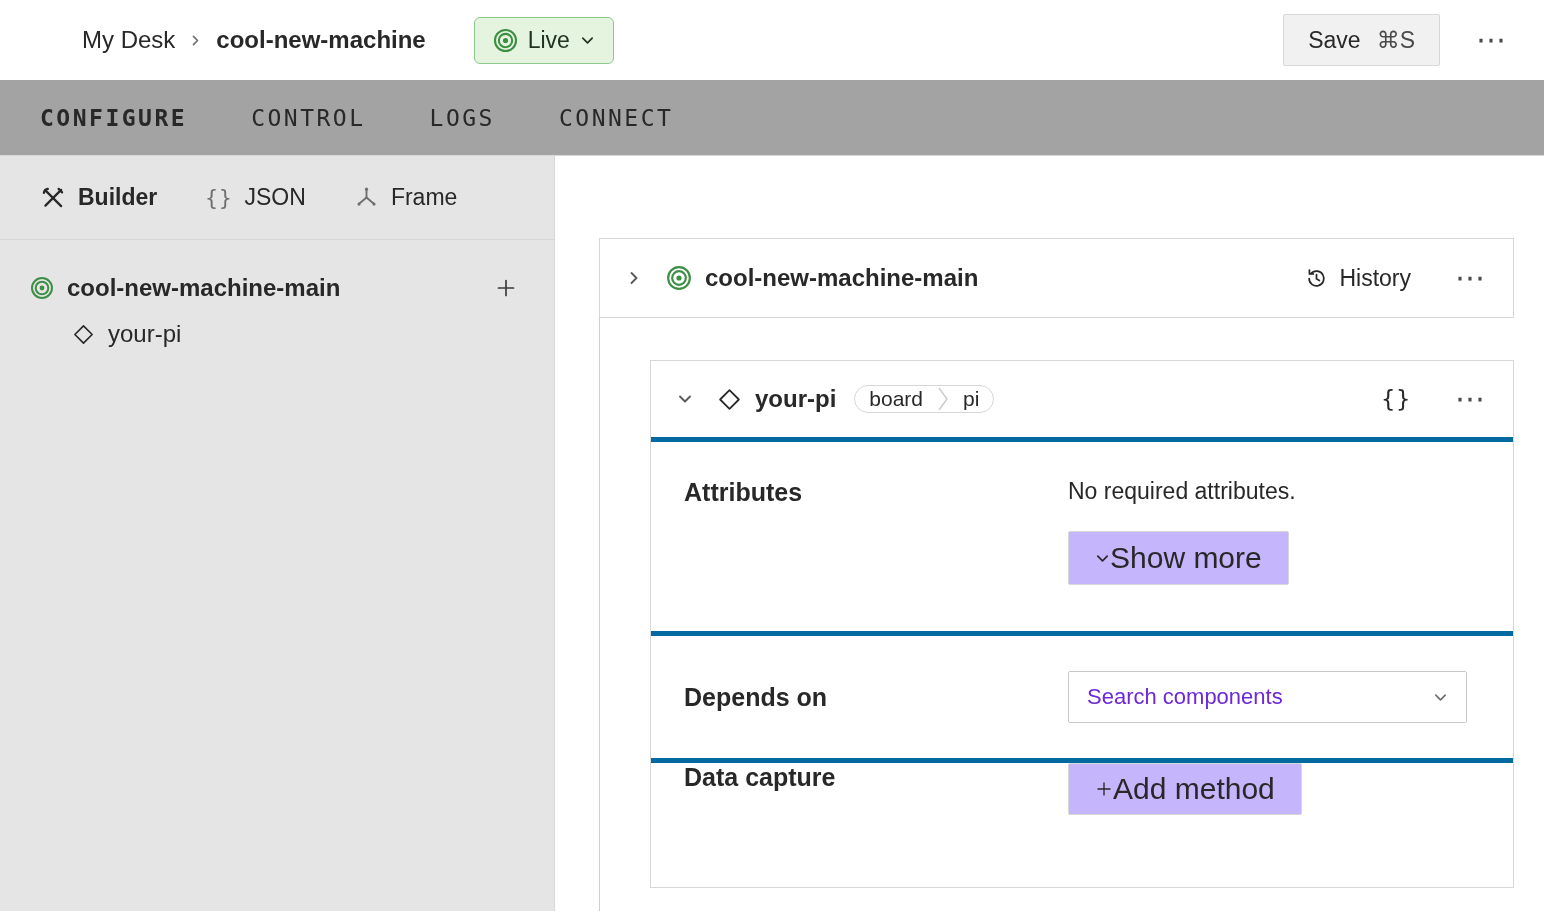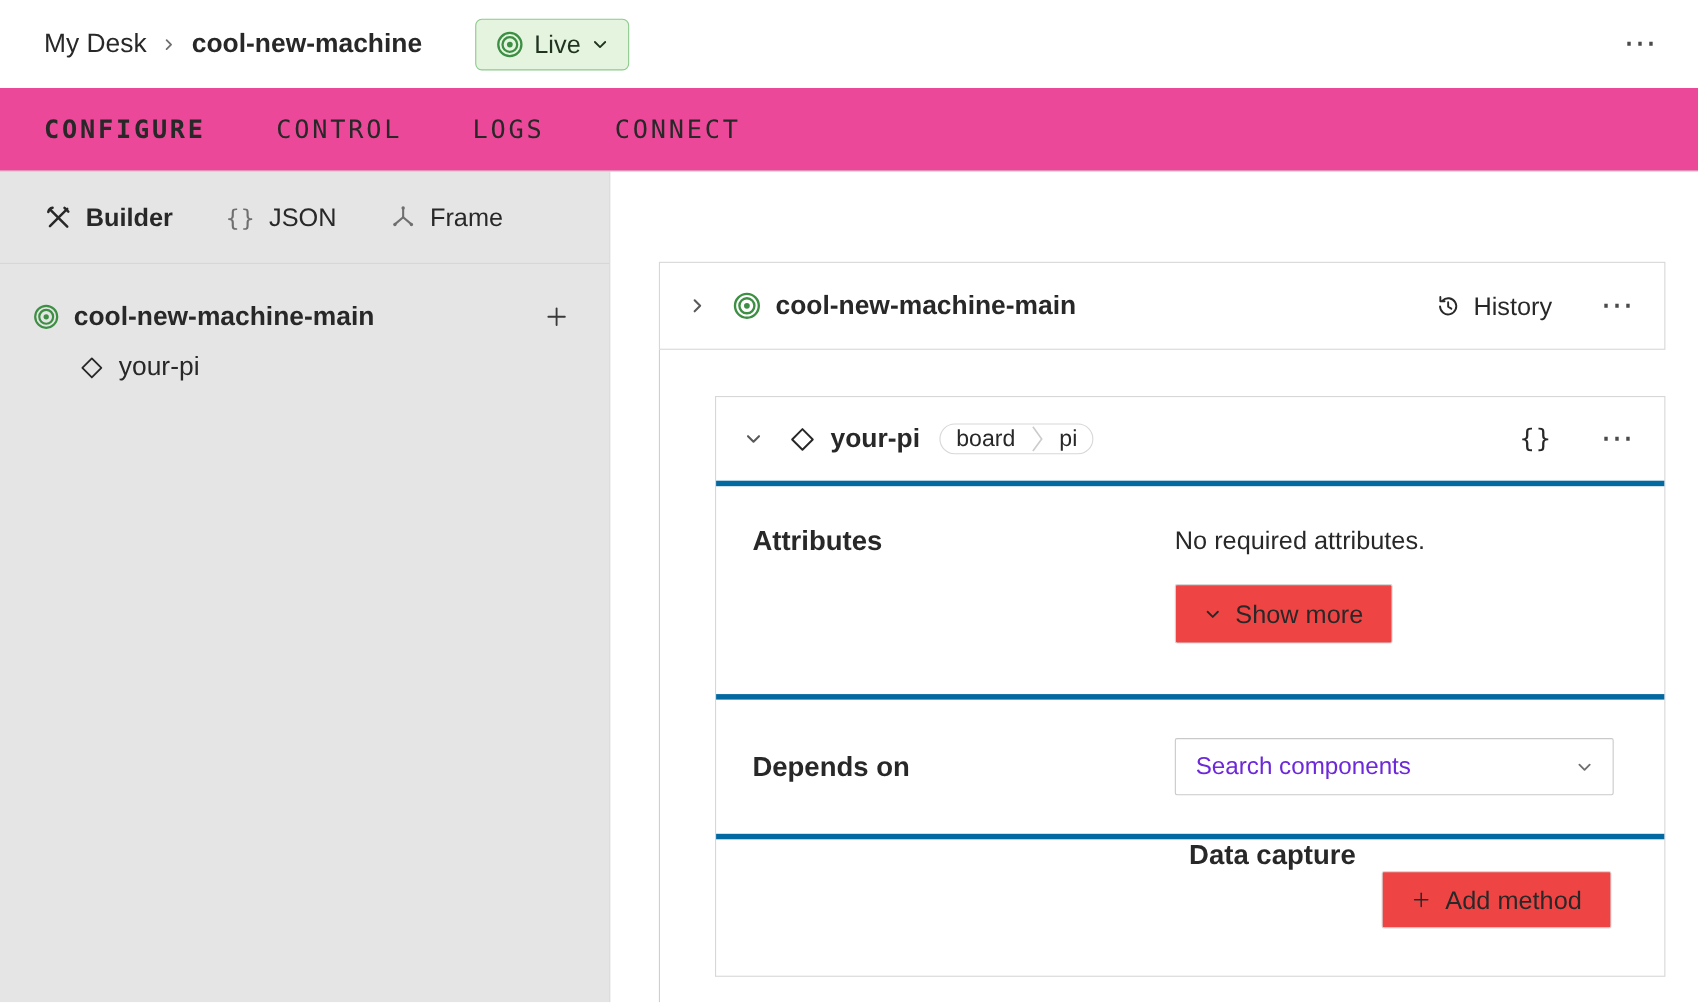--- a/index.html
+++ b/index.html
@@ -4,21 +4,21 @@
 <style>
   * { margin:0; padding:0; box-sizing:border-box; }
   html,body {
     width:1544px; height:912px;
     font-family:"Liberation Sans", sans-serif;
     color:#282828; background:#ffffff; overflow:hidden;
   }
   button { font-family:inherit; background:none; border:none; color:inherit; cursor:pointer; }
 
   
-  .topbar { height:80px; display:flex; align-items:center; padding:0 36px 0 40px; background:#fff; }
+  .topbar { height:80px; display:flex; align-items:center; padding:0 36px 0 40px; background:#fff;margin-left:42px; }
   .breadcrumb { display:flex; align-items:center; gap:14px; }
   .crumb-root { font-size:24px; color:#282828; text-decoration:none; cursor:pointer; }
   .crumb-sep { display:flex; align-items:center; color:#6f6f6f; }
   .crumb-current { font-size:24px; font-weight:700; }
   .live-pill {
     margin-left:48px; height:47px; display:flex; align-items:center; gap:10px;
     padding:0 18px; border-radius:6px;
     background:#e5f4df; border:1px solid #8cc98c; color:#203420; font-size:23px;
   }
   .spacer { flex:1; }
@@ -26,21 +26,21 @@
     height:52px; display:flex; align-items:center; gap:16px; padding:0 24px;
     background:#f1f1f1; border:1px solid #d7d7d7; border-radius:2px; font-size:23px;
   }
   .save-btn .shortcut { color:#4a4a4a; }
   .icon-btn { display:flex; align-items:center; }
   .ellipsis { font-size:30px; color:#4a4a4a; letter-spacing:2px; line-height:1; }
   .header-more { margin-left:36px; }
 
   
   .tabbar {
-    height:76px; background:#ec4899; border-bottom:1px solid #d7d7d7;
+    height:76px; background:#a3a3a3; border-bottom:1px solid #d7d7d7;
     display:flex; align-items:center; padding-left:40px; gap:64px;text-align:right;
   }
   .tab {
     font-family:"DejaVu Sans Mono", monospace; font-size:23px; letter-spacing:2.5px;
     color:#282828; cursor:pointer;
   }
   .tab.active { font-weight:700; }
 
   
   .content { display:flex; height:755px; }
@@ -77,25 +77,25 @@
     border:1px solid #d7d7d7; border-radius:18px; font-size:21px; overflow:hidden;
   }
   .badge-seg { padding:0 14px; display:flex; align-items:center; height:100%; }
   .badge-sep { display:flex; align-items:center; color:#c9c9c9; }
   .cc-braces { font-size:23px; color:#282828; }
   .section { border-top:5px solid #0369a1; display:flex; padding-left:33px; padding-right:48px; }
   .section-label { width:384px; flex-shrink:0; font-size:25px; font-weight:700; }
   .section-value { flex:1; }
   .sec-attributes { height:194px; padding-top:36px; }
   .sec-depends  { height:127px; align-items:center; }
-  .sec-capture  { height:129px; align-items:flex-end;flex-direction:column; }
+  .sec-capture  { height:129px; align-items:flex-start; }
   .empty-text { font-size:23px; }
   .gray-btn {
-    display:inline-flex; align-items:center; gap:13px; height:54px; padding:0 26px;
-    background:#ef4444; border:1px solid #d7d7d7; border-radius:2px; font-size:23px; color:#282828;
+    display:inline-flex; align-items:center; height:54px; padding:0 26px;
+    background:#c4b5fd; border:1px solid #d7d7d7; border-radius:2px; font-size:30px; color:#282828;
   }
   .show-more-btn { margin-top:26px; }
   .select-box {
     width:399px; height:52px; border:1px solid #c9c9c9; border-radius:2px; background:#fff;
     display:flex; align-items:center; padding:0 18px; cursor:pointer;
   }
   .select-placeholder { flex:1; font-size:22px; color:#6d28d9; }
   .add-method-btn { height:52px; }
   svg { display:block; }
 </style>
@@ -124,20 +124,24 @@
     <span>Live</span>
     <span>
       <svg width="15" height="15" viewBox="0 0 16 16" fill="none" stroke="#203420" stroke-width="1.8" stroke-linecap="round" stroke-linejoin="round">
           <path d="M3 5.5 L8 10.5 L13 5.5"></path>
         </svg>
     </span>
   </button>
 
   <div class="spacer"></div>
 
+  <button class="save-btn">
+    <span>Save</span>
+    <span class="shortcut">⌘S</span>
+  </button>
 
   <button class="icon-btn header-more">
     <span class="ellipsis">⋯</span>
   </button>
 </header>
 
 <nav class="tabbar">
   <div class="tab active">CONFIGURE</div>
   <div class="tab">CONTROL</div>
   <div class="tab">LOGS</div>

